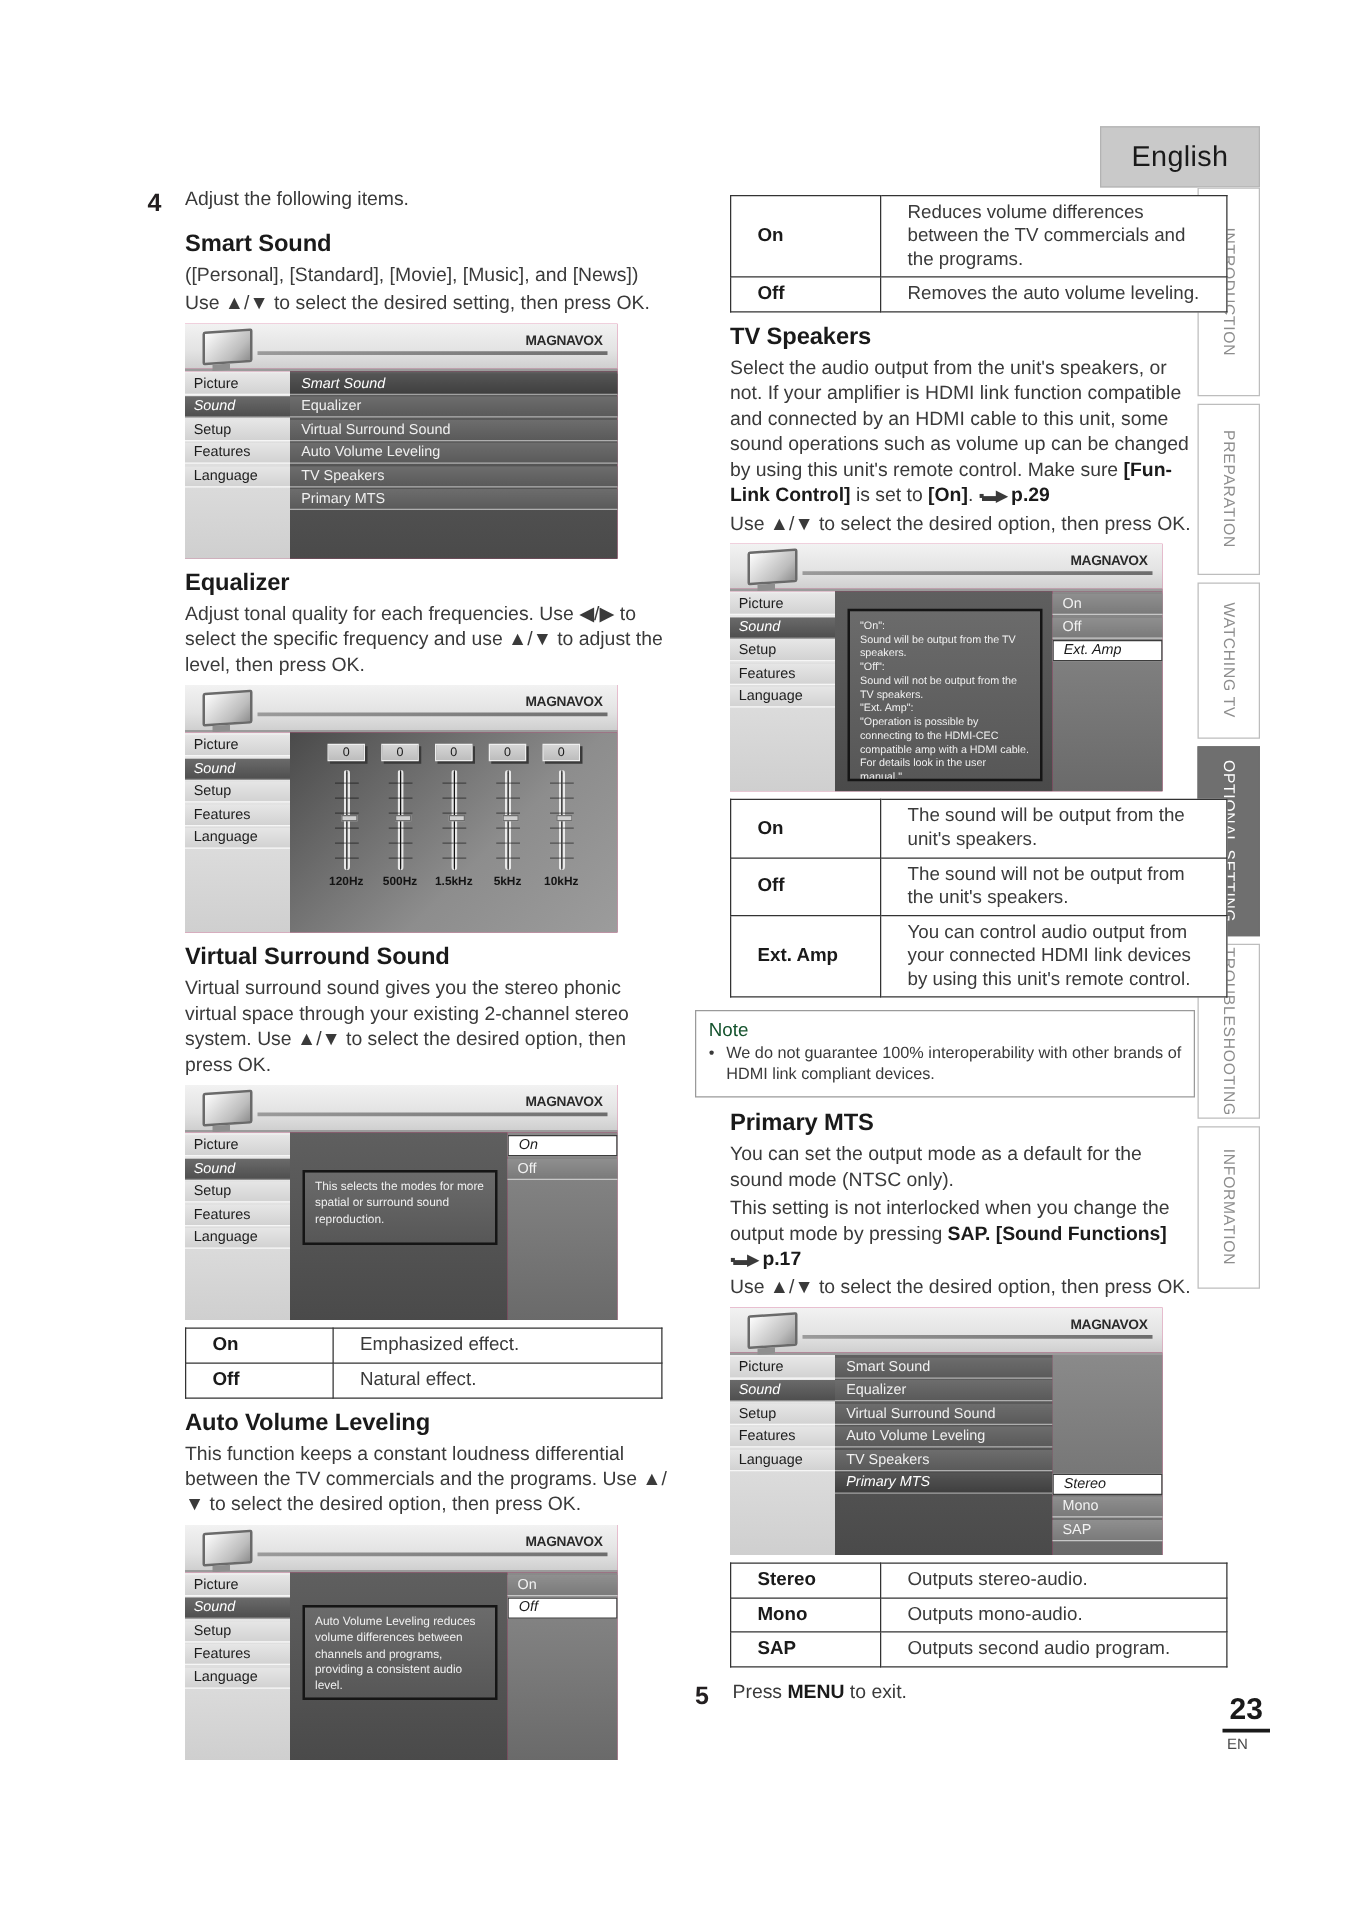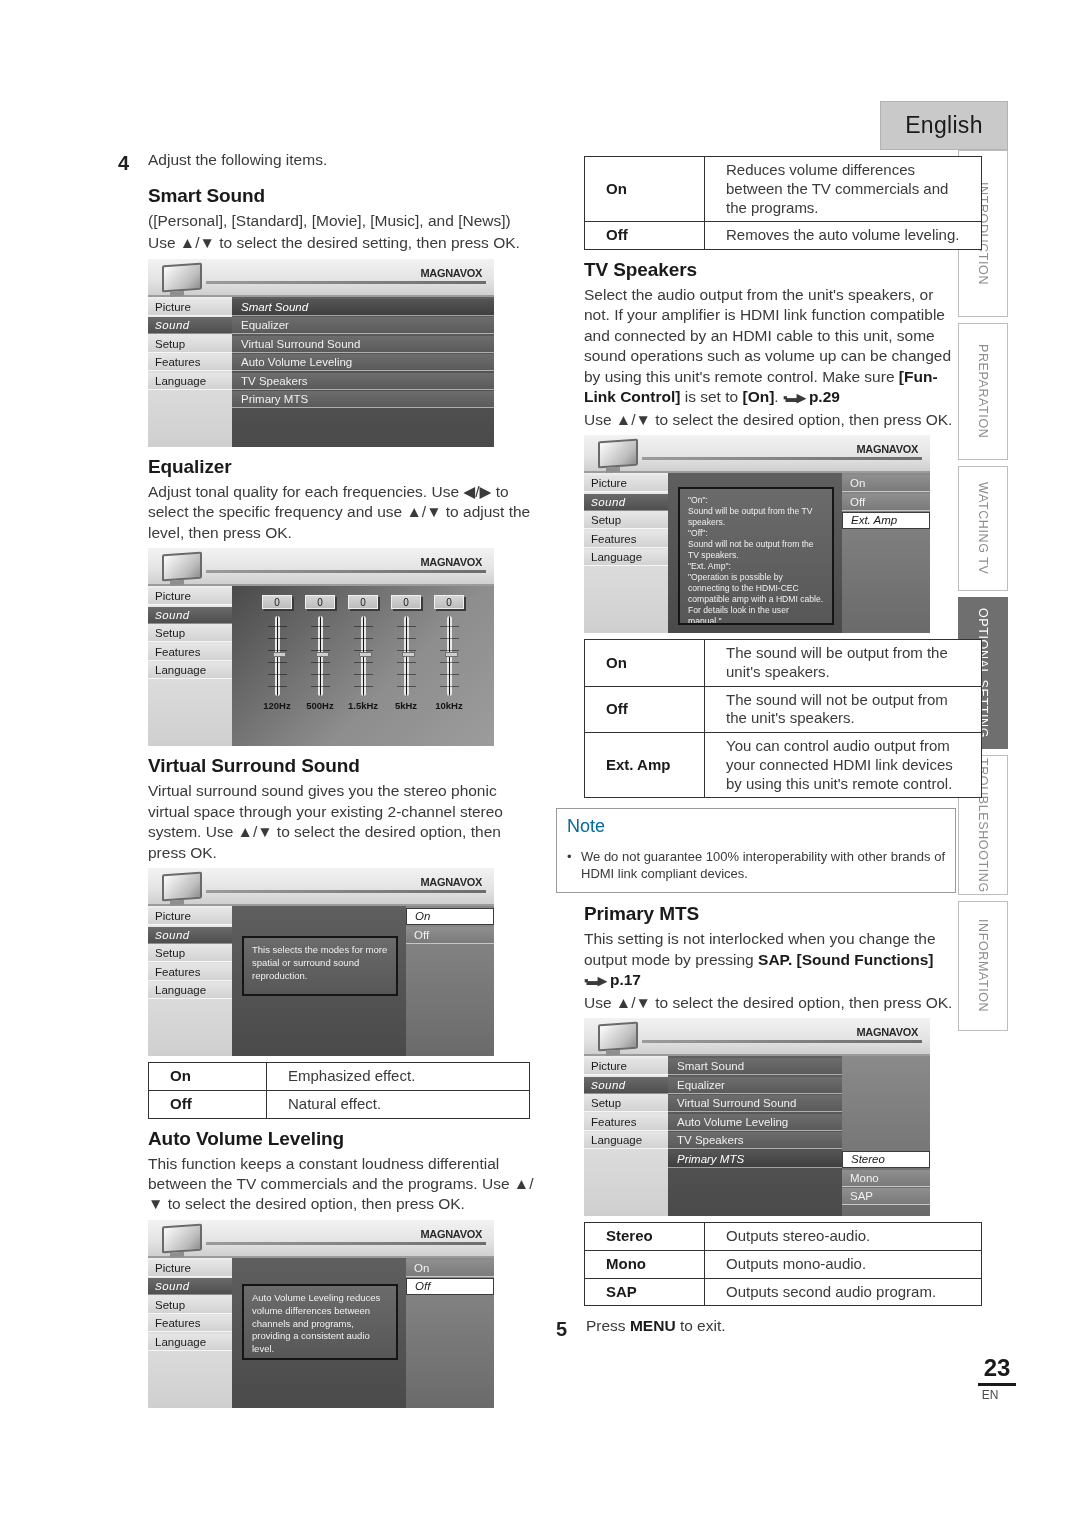--- a/index.html
+++ b/index.html
@@ -78,21 +78,21 @@
     vertical-align:middle;
   }
   table.opt td.k{ width:118px; font-weight:bold; color:#1a1a1a; }
   .col-right table.opt td.k{ width:120px; }
 
   
   .note{
     border:1px solid #9a9a9a; margin:10px 0 10px 0; width:400px;
     padding:7px 10px 9px 10px;
   }
-  .note-title{ font-size:18px; color:#0369a1; margin-bottom:12px; }
+  .note-title{ font-size:15px; color:#14532d; margin-bottom:1px; }
   .note-item{ display:flex; font-size:13px; color:#3a3a3a; line-height:1.3; }
   .note-bullet{ flex:0 0 14px; }
 
   
   .osd{
     position:relative; margin:5px 12px 4px 30px;
     width:346px; height:auto;
     background:#be185d;
     font-family:"Liberation Sans", sans-serif;
   }
@@ -143,21 +143,20 @@
     height:17px; line-height:17px; font-size:11.5px;
     padding-left:7px; color:#1c1c1c;
     border-bottom:1px solid rgba(255,255,255,.65);
     background:linear-gradient(to bottom,#e6e6e6,#d2d2d2);
     margin-bottom:1.5px;
   }
   .mi.sel{
     background:linear-gradient(to bottom,#6a6a6a,#4f4f4f);
     color:#fff; font-style:italic;
     border-bottom:1px solid rgba(255,255,255,.25);
-    font-family:Liberation Mono, monospace;
   }
 
   .mb{
     height:17px; line-height:17px; font-size:11.5px;
     padding-left:9px; color:#f0f0f0;
     background:linear-gradient(to bottom,#6d6d6d,#5a5a5a);
     border-bottom:1px solid rgba(255,255,255,.45);
     margin-bottom:1.5px;
   }
   .mb.cur{ font-style:italic; color:#fff;
@@ -570,20 +569,21 @@
 
     <div class="note">
       <div class="note-title">Note</div>
       <div class="note-item">
         <span class="note-bullet">•</span>
         <span>We do not guarantee 100% interoperability with other brands of HDMI link compliant devices.</span>
       </div>
     </div>
 
     <h2 class="sec">Primary MTS</h2>
+    <p class="body">You can set the output mode as a default for the sound mode (NTSC only).</p>
     <p class="body"><span>This setting is not interlocked when you change the output mode by pressing </span><span class="b">SAP. [Sound Functions]</span> <span class="arrowref">▪▬▶</span> <span class="b">p.17</span></p>
     <p class="body">Use ▲/▼ to select the desired option, then press OK.</p>
 
     <div class="osd">
       <div class="osd-head">
         <div class="osd-tv"></div>
         <div class="osd-rule"></div>
         <div class="osd-brand">MAGNAVOX</div>
       </div>
       <div class="osd-body tall">

